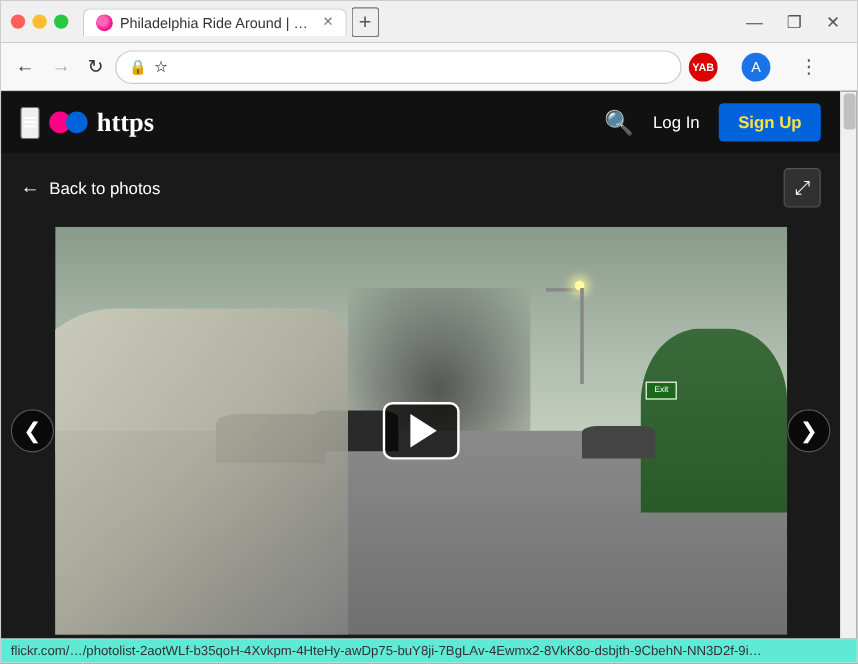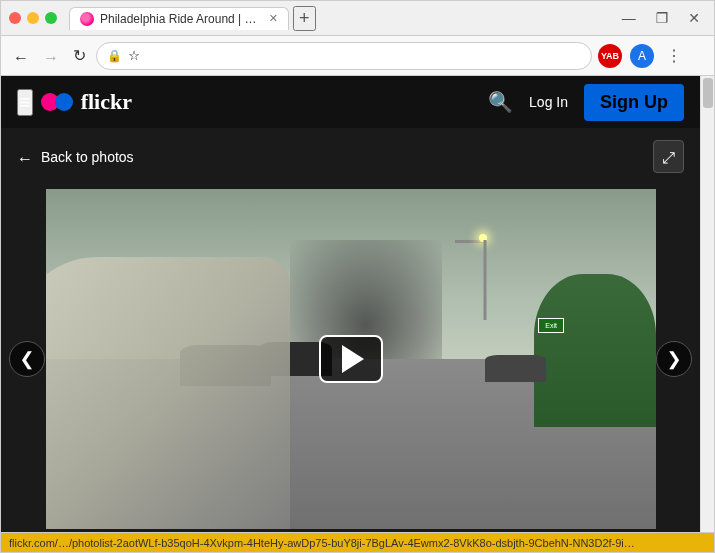--- a/index.html
+++ b/index.html
@@ -64,21 +64,21 @@
       border-radius: 14px;
       background: #fff;
       display: flex;
       align-items: center;
       padding: 0 10px;
       gap: 6px;
       font-size: 13px;
     }
     .lock-icon { color: #555; font-size: 12px; }
     .url-text { font-size: 13px; color: #333; flex: 1; overflow: hidden; text-overflow: ellipsis; white-space: nowrap; }
-    .nav-actions { display: flex; gap: 8px; align-items: center; }
+    .nav-actions { display: flex; gap: 20px; align-items: center; }
     .nav-action-btn { background: none; border: none; font-size: 16px; cursor: pointer; color: #555; padding: 4px; border-radius: 50%; }
     .profile-avatar { width: 24px; height: 24px; border-radius: 50%; background: #1a73e8; display: flex; align-items: center; justify-content: center; color: #fff; font-size: 12px; }
     .scrollbar-gutter { width: 14px; background: #f0f0f0; border-left: 1px solid #ddd; }
 
     
     .page-content { flex: 1; display: flex; overflow: hidden; background: #1a1a1a; }
     .page-inner { flex: 1; display: flex; flex-direction: column; overflow: hidden; position: relative; }
 
     
     .flickr-header {
@@ -90,21 +90,21 @@
       flex-shrink: 0;
     }
     .hamburger { font-size: 20px; color: #fff; cursor: pointer; margin-right: 8px; }
     .flickr-logo { display: flex; align-items: center; gap: 2px; }
     .flickr-dot-pink { width: 18px; height: 18px; border-radius: 50%; background: #ff0084; }
     .flickr-dot-blue { width: 18px; height: 18px; border-radius: 50%; background: #0063dc; margin-left: -6px; }
     .flickr-text { font-size: 22px; font-weight: bold; color: #fff; margin-left: 6px; font-family: Georgia, serif; }
     .header-spacer { flex: 1; }
     .search-icon-btn { color: #fff; font-size: 20px; cursor: pointer; margin-right: 16px; }
     .log-in-btn { color: #fff; font-size: 14px; cursor: pointer; margin-right: 16px; background: none; border: none; }
-    .sign-up-btn { background: #0063dc; color: #000000; border: none; border-radius: 4px; padding: 8px 16px; font-size: 18px; font-weight: bold; cursor: pointer; }
+    .sign-up-btn { background: #0063dc; color: #fde047; border: none; border-radius: 4px; padding: 8px 16px; font-size: 14px; font-weight: bold; cursor: pointer; }
 
     
     .back-bar {
       background: #1a1a1a;
       padding: 12px 16px;
       display: flex;
       align-items: center;
       justify-content: space-between;
       flex-shrink: 0;
     }
@@ -201,21 +201,21 @@
       height: 0;
       border-top: 14px solid transparent;
       border-bottom: 14px solid transparent;
       border-left: 22px solid #fff;
       margin-left: 4px;
     }
 
     
     .status-bar {
       height: 20px;
-      background: #eab308;
+      background: #5eead4;
       border-top: 1px solid #ccc;
       display: flex;
       align-items: center;
       padding: 0 8px;
       flex-shrink: 0;
     }
     .status-text { font-size: 11px; color: #333; overflow: hidden; text-overflow: ellipsis; white-space: nowrap; }
 
     .page-scrollbar { width: 14px; background: #f0f0f0; border-left: 1px solid #ddd; display: flex; flex-direction: column; }
     .scrollbar-thumb { width: 10px; height: 30px; background: #c0c0c0; border-radius: 3px; margin: 2px auto; }
@@ -263,21 +263,21 @@
   </div>
 
   <div class="page-content">
     <div class="page-inner">
 
       <div class="flickr-header">
         <button class="hamburger">≡</button>
         <div class="flickr-logo">
           <div class="flickr-dot-pink"></div>
           <div class="flickr-dot-blue"></div>
-          <span class="flickr-text">flickr</span>
+          <span class="flickr-text">https</span>
         </div>
         <div class="header-spacer"></div>
         <span class="search-icon-btn">🔍</span>
         <button class="log-in-btn">Log In</button>
         <button class="sign-up-btn">Sign Up</button>
       </div>
 
       <div class="back-bar">
         <div class="back-link">
           <span class="back-arrow">←</span>

